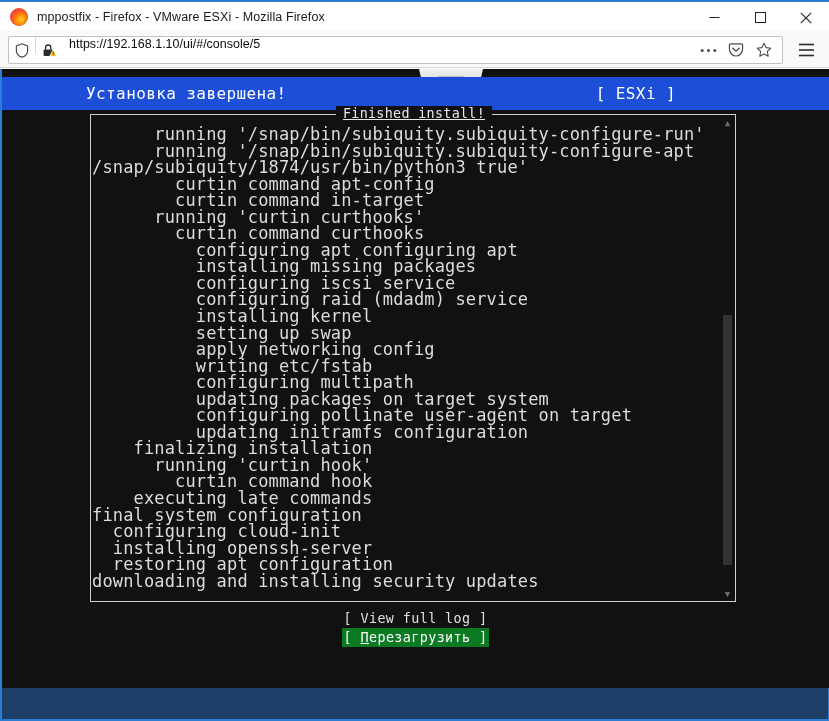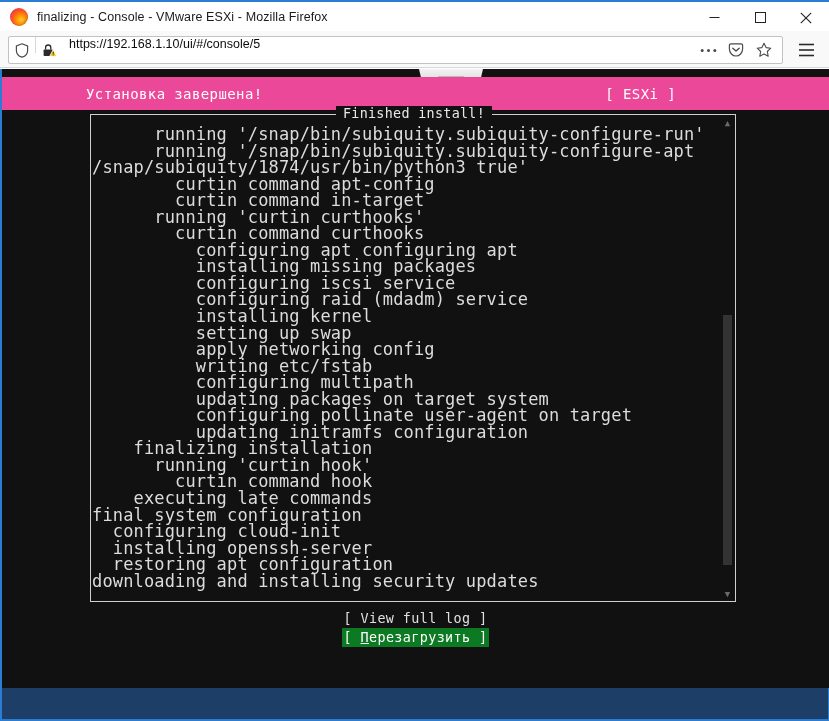--- a/index.html
+++ b/index.html
@@ -147,25 +147,25 @@
     display: block;
     width: 26px; height: 2px;
     background: #b9b9b9;
   }
 
   
   .subi-header {
     position: absolute;
     left: 0; top: 8px;
     width: 827px; height: 33px;
-    background: #ec4899;
+    background: #1d4ed8;
     display: flex;
     align-items: center;
     font-family: "DejaVu Sans Mono", "Liberation Mono", monospace;
-    font-size: 14px;
+    font-size: 16px;
     color: #ffffff;
   }
   .subi-header .h-left { margin-left: 84px; letter-spacing: 0.4px; }
   .subi-header .h-right { position: absolute; right: 153px; letter-spacing: 0.4px; }
 
   
   .term {
     position: absolute;
     left: 0; top: 41px;
     width: 827px; height: 611px;
@@ -190,20 +190,21 @@
     width: 646px;
     text-align: center;
     font-family: "DejaVu Sans Mono", "Liberation Mono", monospace;
     font-size: 13.4px;
     color: #e8e8e8;
     letter-spacing: 0.3px;
   }
   .logbox-title span {
     background: #111111;
     padding: 0 7px;
+    text-decoration: underline;
   }
   .log-lines {
     position: absolute;
     left: 1px; top: 11px;
     width: 624px;
     padding: 0;
     white-space: pre;
     font-family: "DejaVu Sans Mono", "Liberation Mono", monospace;
     font-size: 17px;
     line-height: 16.55px;
@@ -277,21 +278,21 @@
 </style>
 </head>
 <body>
 
 <div id="app">
 
   <div class="titlebar">
     <div class="tb-icon">
       <div class="ff-logo"></div>
     </div>
-    <div class="tb-title">finalizing - Console - VMware ESXi - Mozilla Firefox</div>
+    <div class="tb-title">mppostfix - Firefox - VMware ESXi - Mozilla Firefox</div>
     <div class="tb-buttons">
       <div class="tb-btn">
         <svg width="11" height="11" viewBox="0 0 11 11">
             <line x1="0.5" y1="5.5" x2="10.5" y2="5.5" stroke="#222" stroke-width="1"></line>
           </svg>
       </div>
       <div class="tb-btn">
         <svg width="11" height="11" viewBox="0 0 11 11">
             <rect x="0.5" y="0.5" width="10" height="10" fill="none" stroke="#222" stroke-width="1"></rect>
           </svg>

